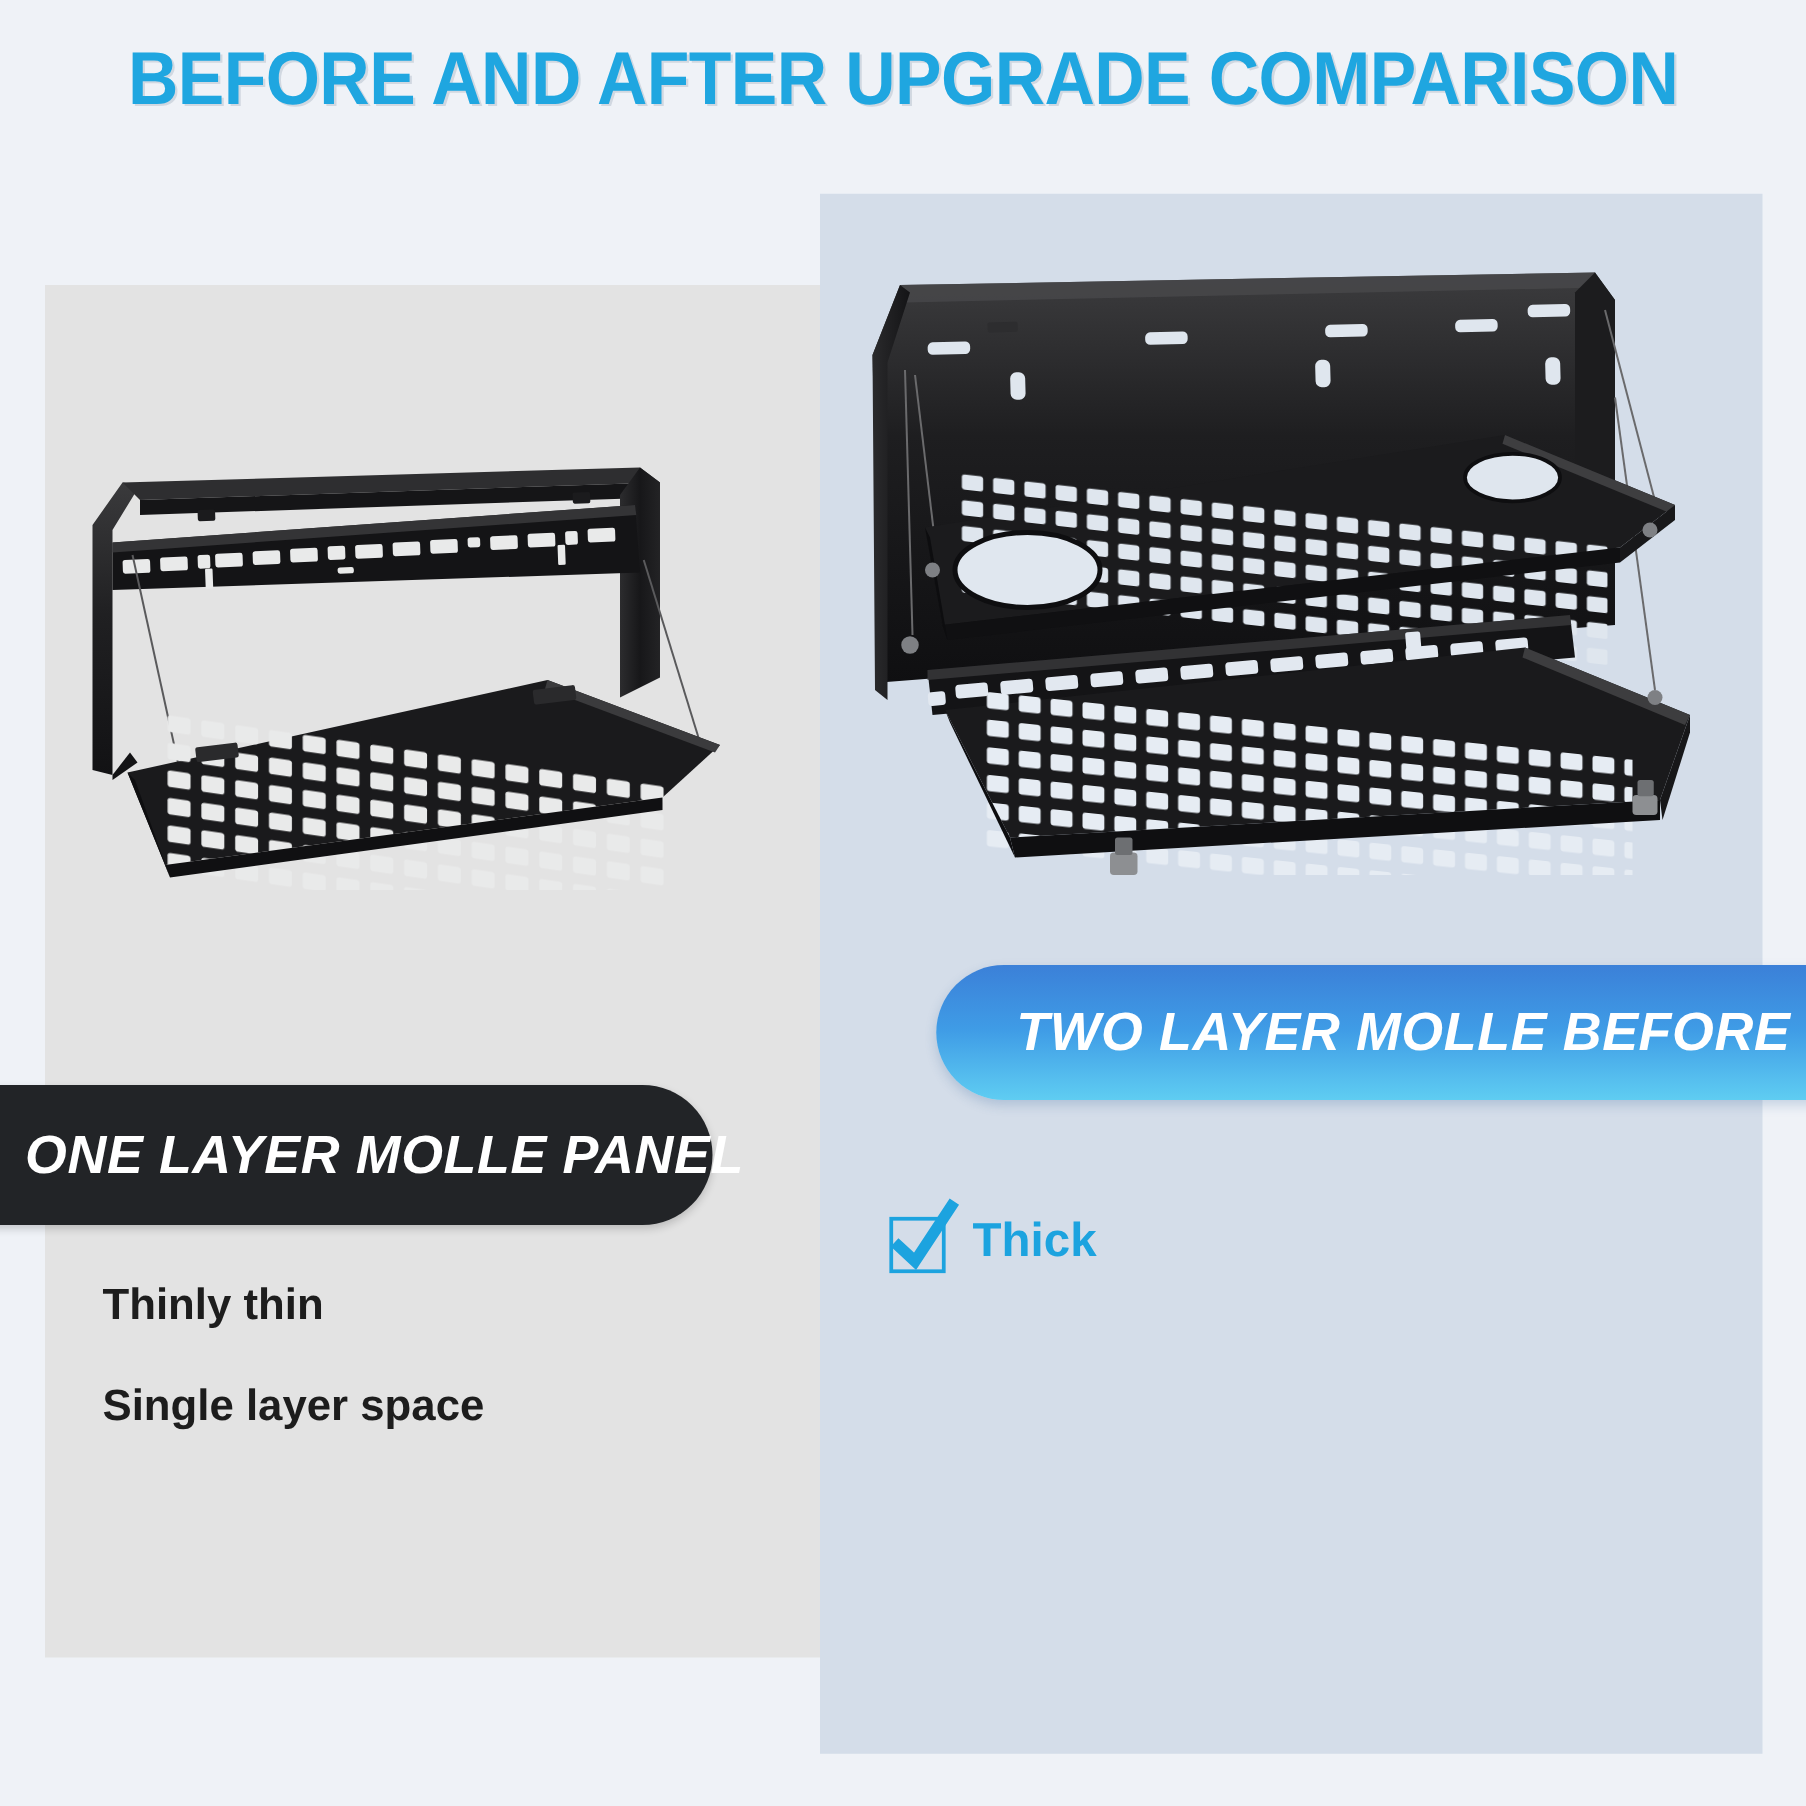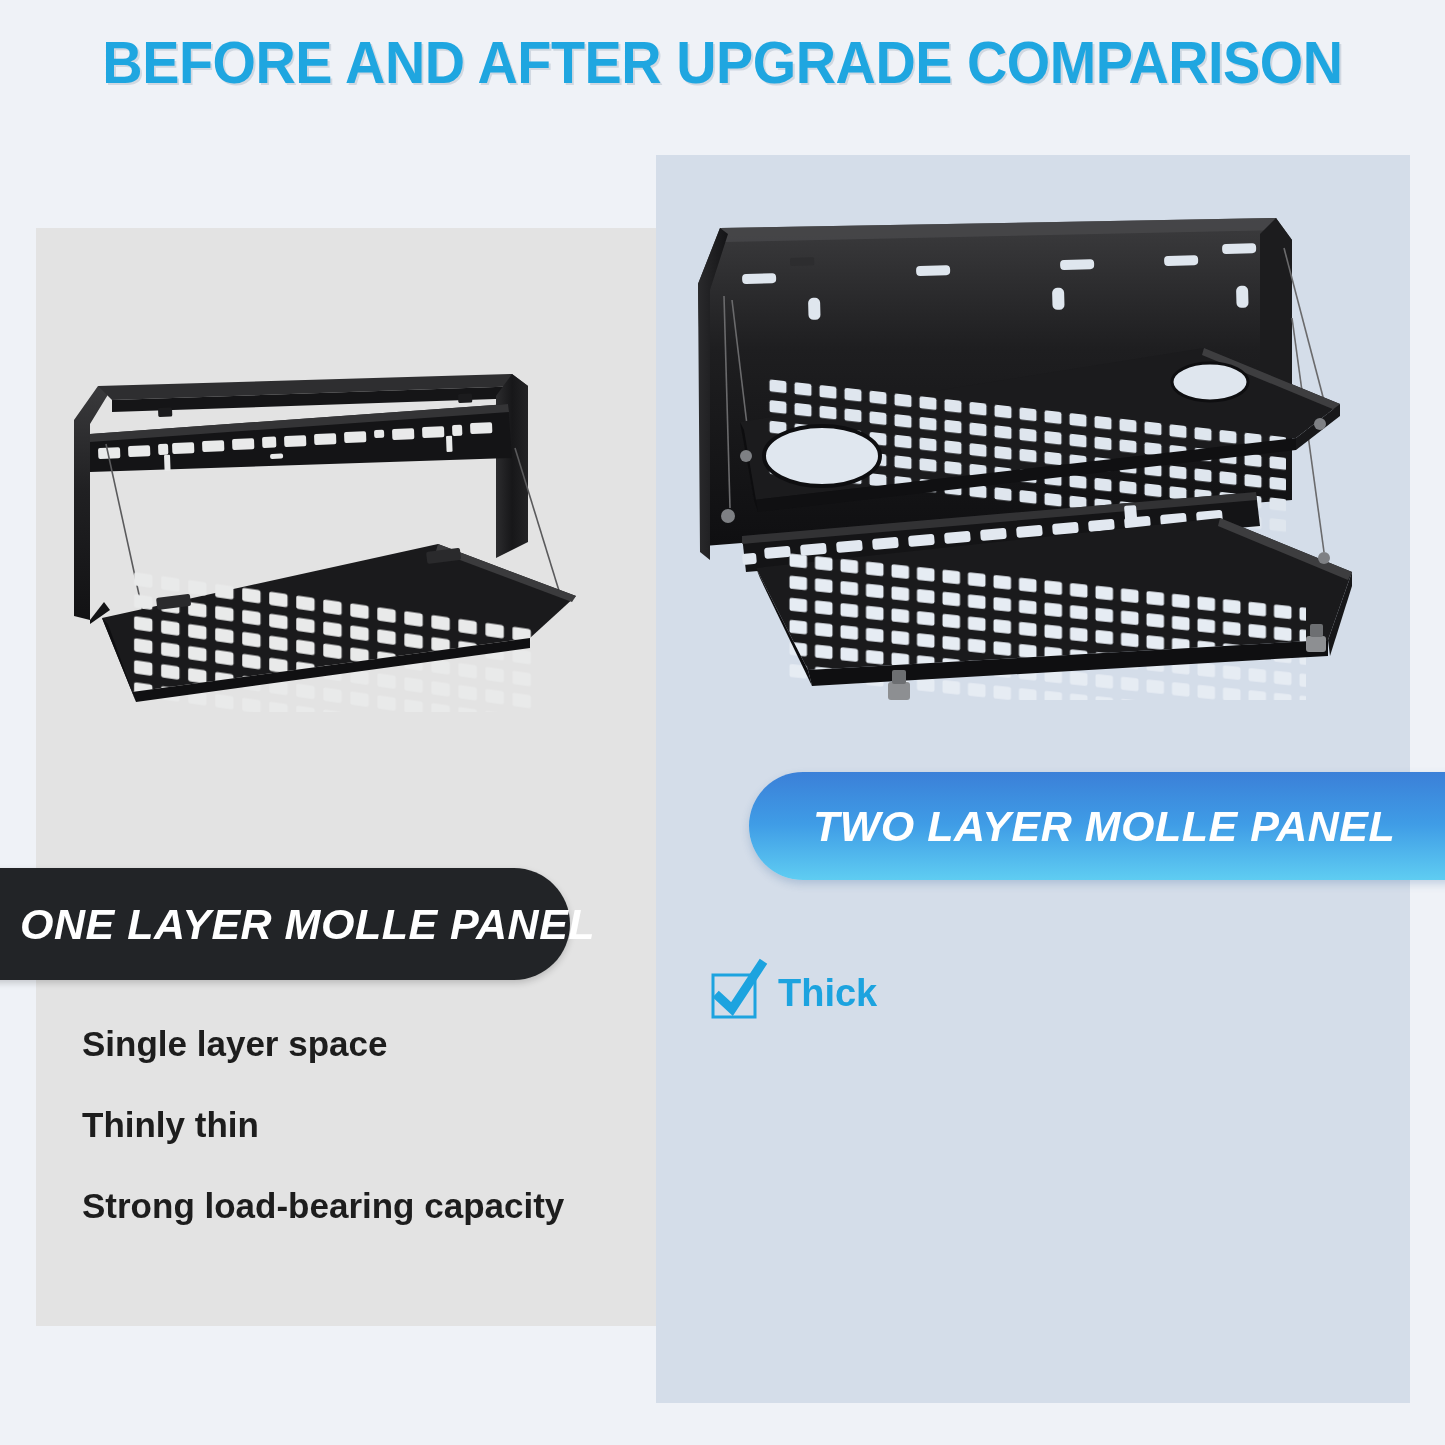--- a/index.html
+++ b/index.html
@@ -317,27 +317,26 @@
       <circle cx="644" cy="358" r="6"></circle>
     </g>
   </svg>
 </div>
 
 <div id="badge-one-layer" class="badge">
   <span>ONE LAYER MOLLE PANEL</span>
 </div>
 
 <div id="badge-two-layer" class="badge">
-  <span>TWO LAYER MOLLE PANEL</span>
+  <span>TWO LAYER MOLLE BEFORE</span>
 </div>
 
 <div id="features-left">
+  <div class="feat">Thinly thin</div>
   <div class="feat">Single layer space</div>
-  <div class="feat">Thinly thin</div>
-  <div class="feat">Strong load-bearing capacity</div>
 </div>
 
 <div id="features-right">
 
   <div class="feat">
     <span class="check-box">
       <svg width="60" height="62" viewBox="0 0 60 62">
         <rect x="6" y="16" width="42" height="42" fill="none" stroke="#1ca3df" stroke-width="3"></rect>
         <path d="M12 38 L25 50 L54 6" fill="none" stroke="#1ca3df" stroke-width="9" stroke-linecap="square" stroke-linejoin="miter"></path>
       </svg>

